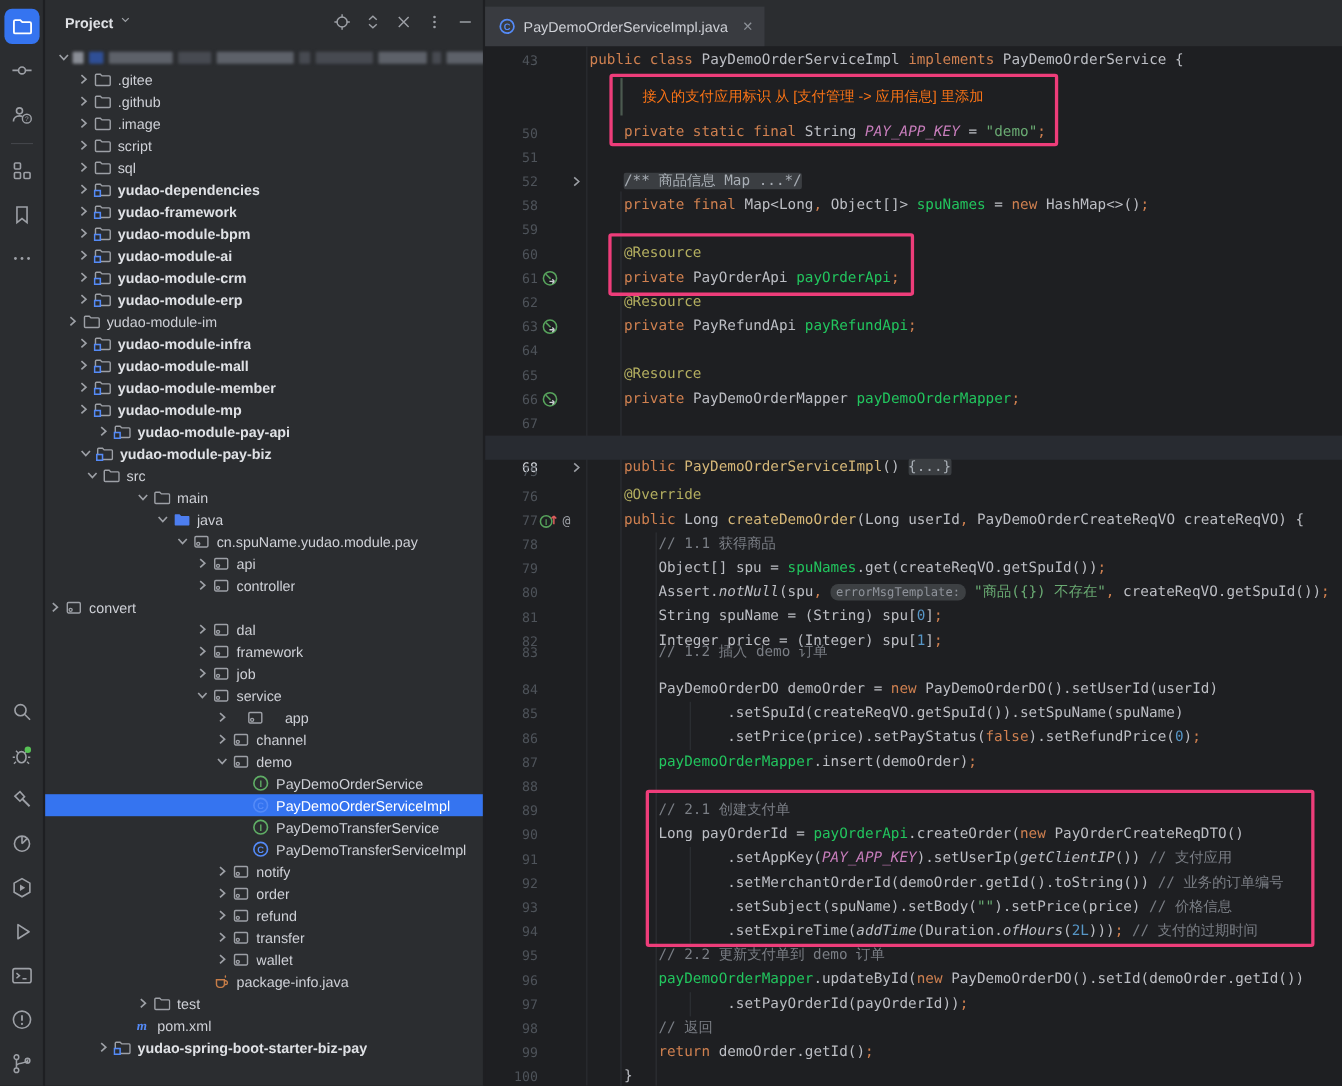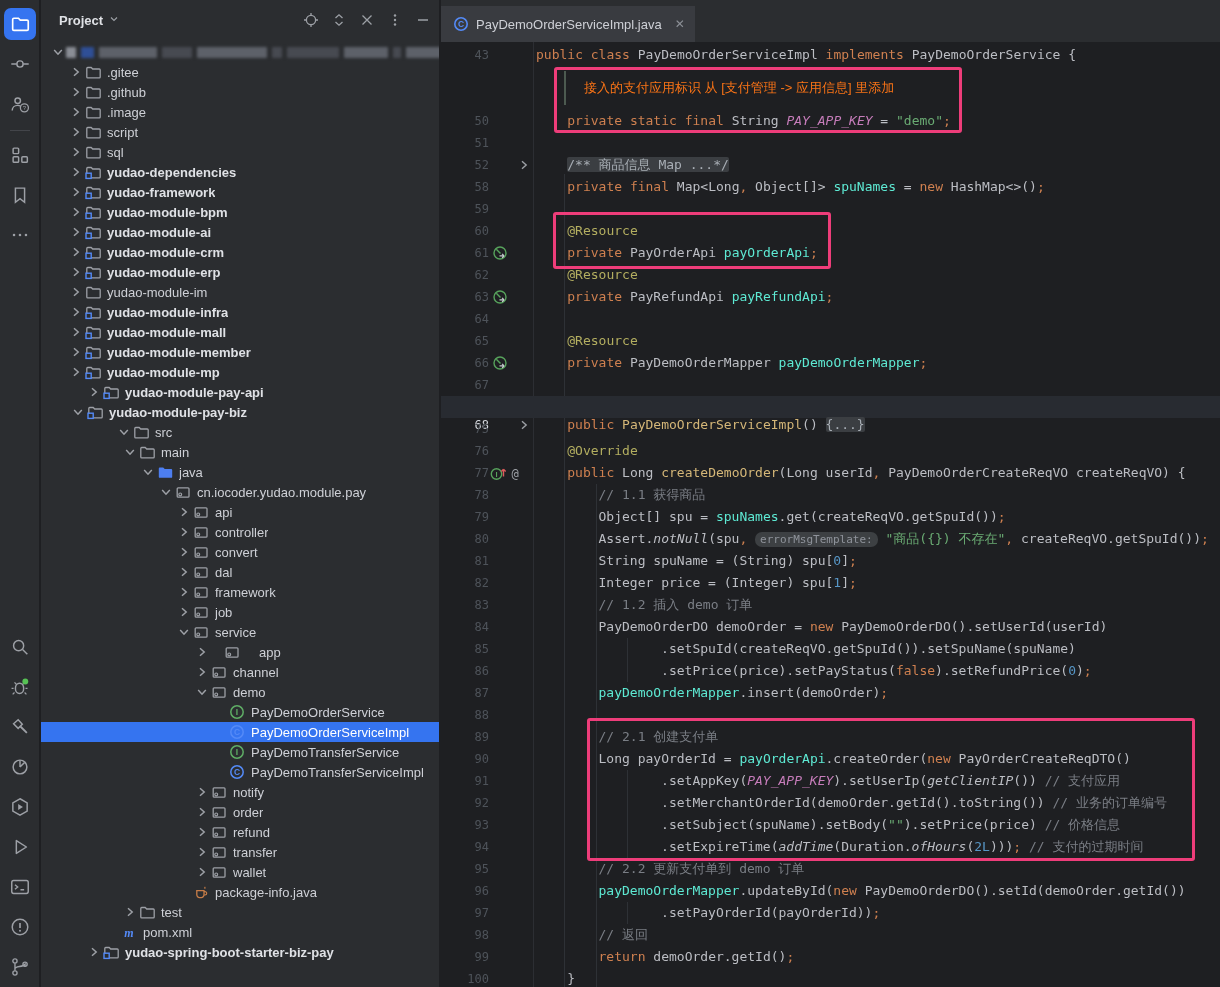--- a/index.html
+++ b/index.html
@@ -54,21 +54,21 @@
   .crow{position:absolute;left:0;right:0;height:22px;}
   .lnum{position:absolute;left:0;top:0;width:48px;text-align:right;
     font:12px/22px "DejaVu Sans Mono",monospace;color:#4e535a;}
   .crow.caret .lnum{color:#d5d8de;}
   .gico{position:absolute;left:51px;top:3px;}
   .gico.wide{left:49px;}
   .fold-chev{position:absolute;left:75px;top:3px;color:#9da0a6;}
   .ltext{position:absolute;left:95px;top:0;right:0;font:13px/22px "DejaVu Sans Mono",monospace;
     white-space:pre;color:#bcbec4;}
   .k{color:#cf8050;} .t{color:#bcbec4;} .p{color:#cf8050;}
-  .f{color:#5eead4;} .sf{color:#c77dbb;font-style:italic;}
+  .f{color:#22c55e;} .sf{color:#c77dbb;font-style:italic;}
   .m{color:#d5b778;} .a{color:#b3ae60;} .s{color:#6aab73;}
   .n{color:#5796c6;} .c{color:#7a7e85;} .si{font-style:italic;color:#bcbec4;}
   .h{background:#3d4043;color:#8f939b;border-radius:7px;padding:1px 5px;font-size:11px;}
   .fd{background:#3b3e42;color:#a8aeb5;border-radius:2px;}
   .docblock{position:absolute;left:0;right:0;}
   .docbar{position:absolute;left:123px;top:5px;bottom:5px;width:2px;background:#4c5a50;}
   .doctext{position:absolute;left:143px;top:0;font:13px/44px "Liberation Sans",sans-serif;color:#f97316;}
   .anno{position:absolute;border:3px solid #ee3d7a;border-radius:3px;}
 </style>
 </head>
@@ -366,21 +366,21 @@
           </svg>
         </span>
         <span class="tree-ico">
           <svg width="16" height="16" viewBox="0 0 16 16">
             <path d="M1.8 4.4c0-.5.4-.9.9-.9h3.5l1.5 1.5h6.6c.5 0 .9.4.9.9v7c0 .5-.4.9-.9.9H2.7c-.5 0-.9-.4-.9-.9z" fill="none" stroke="#9da0a6" stroke-width="1.3"></path>
             <rect x="1" y="9.2" width="5.2" height="5.2" fill="#2b2d30" stroke="#548af7" stroke-width="1.4"></rect>
           </svg>
         </span>
         <span class="tree-label">yudao-module-erp</span>
       </div>
-      <div class="tree-row" style="padding-left: 26px;">
+      <div class="tree-row" style="padding-left: 16px;">
         <span class="tree-chev">
           <svg width="16" height="16" viewBox="0 0 16 16">
             <path d="M6 4.2L10.2 8 6 11.8" fill="none" stroke="#9da0a6" stroke-width="1.5"></path>
           </svg>
         </span>
         <span class="tree-ico">
           <svg width="16" height="16" viewBox="0 0 16 16">
             <path d="M1.8 4.4c0-.5.4-.9.9-.9h3.5l1.5 1.5h6.6c.5 0 .9.4.9.9v7c0 .5-.4.9-.9.9H2.7c-.5 0-.9-.4-.9-.9z" fill="none" stroke="#9da0a6" stroke-width="1.3"></path>
           </svg>
         </span>
@@ -463,21 +463,21 @@
           </svg>
         </span>
         <span class="tree-ico">
           <svg width="16" height="16" viewBox="0 0 16 16">
             <path d="M1.8 4.4c0-.5.4-.9.9-.9h3.5l1.5 1.5h6.6c.5 0 .9.4.9.9v7c0 .5-.4.9-.9.9H2.7c-.5 0-.9-.4-.9-.9z" fill="none" stroke="#9da0a6" stroke-width="1.3"></path>
             <rect x="1" y="9.2" width="5.2" height="5.2" fill="#2b2d30" stroke="#548af7" stroke-width="1.4"></rect>
           </svg>
         </span>
         <span class="tree-label">yudao-module-pay-biz</span>
       </div>
-      <div class="tree-row" style="padding-left: 74px; align-items: center;">
+      <div class="tree-row" style="padding-left: 34px; align-items: center;">
         <span class="tree-chev down">
           <svg width="16" height="16" viewBox="0 0 16 16">
             <path d="M6 4.2L10.2 8 6 11.8" fill="none" stroke="#9da0a6" stroke-width="1.5"></path>
           </svg>
         </span>
         <span class="tree-ico">
           <svg width="16" height="16" viewBox="0 0 16 16">
             <path d="M1.8 4.4c0-.5.4-.9.9-.9h3.5l1.5 1.5h6.6c.5 0 .9.4.9.9v7c0 .5-.4.9-.9.9H2.7c-.5 0-.9-.4-.9-.9z" fill="none" stroke="#9da0a6" stroke-width="1.3"></path>
           </svg>
         </span>
@@ -514,21 +514,21 @@
           <svg width="16" height="16" viewBox="0 0 16 16">
             <path d="M6 4.2L10.2 8 6 11.8" fill="none" stroke="#9da0a6" stroke-width="1.5"></path>
           </svg>
         </span>
         <span class="tree-ico">
           <svg width="16" height="16" viewBox="0 0 16 16">
             <rect x="2.2" y="3.8" width="11.8" height="9.4" rx="1" fill="none" stroke="#9da0a6" stroke-width="1.3"></rect>
             <circle cx="5.2" cy="10.4" r="1.4" fill="none" stroke="#9da0a6" stroke-width="1.2"></circle>
           </svg>
         </span>
-        <span class="tree-label">cn.iocoder.yudao.module.pay</span>
+        <span class="tree-label">cn.spuName.yudao.module.pay</span>
       </div>
       <div class="tree-row" style="padding-left: 134px;">
         <span class="tree-chev">
           <svg width="16" height="16" viewBox="0 0 16 16">
             <path d="M6 4.2L10.2 8 6 11.8" fill="none" stroke="#9da0a6" stroke-width="1.5"></path>
           </svg>
         </span>
         <span class="tree-ico">
           <svg width="16" height="16" viewBox="0 0 16 16">
             <rect x="2.2" y="3.8" width="11.8" height="9.4" rx="1" fill="none" stroke="#9da0a6" stroke-width="1.3"></rect>
@@ -544,21 +544,21 @@
           </svg>
         </span>
         <span class="tree-ico">
           <svg width="16" height="16" viewBox="0 0 16 16">
             <rect x="2.2" y="3.8" width="11.8" height="9.4" rx="1" fill="none" stroke="#9da0a6" stroke-width="1.3"></rect>
             <circle cx="5.2" cy="10.4" r="1.4" fill="none" stroke="#9da0a6" stroke-width="1.2"></circle>
           </svg>
         </span>
         <span class="tree-label">controller</span>
       </div>
-      <div class="tree-row" style="padding-left: 134px;">
+      <div class="tree-row" style="">
         <span class="tree-chev">
           <svg width="16" height="16" viewBox="0 0 16 16">
             <path d="M6 4.2L10.2 8 6 11.8" fill="none" stroke="#9da0a6" stroke-width="1.5"></path>
           </svg>
         </span>
         <span class="tree-ico">
           <svg width="16" height="16" viewBox="0 0 16 16">
             <rect x="2.2" y="3.8" width="11.8" height="9.4" rx="1" fill="none" stroke="#9da0a6" stroke-width="1.3"></rect>
             <circle cx="5.2" cy="10.4" r="1.4" fill="none" stroke="#9da0a6" stroke-width="1.2"></circle>
           </svg>
@@ -958,21 +958,21 @@
         <span class="ltext" style="padding-left: 62.56px;"><span class="t">Assert.</span><span class="si">notNull</span><span class="t">(spu</span><span class="p">,</span><span class="t"> </span><span class="h">errorMsgTemplate:</span><span class="t"> </span><span class="s">"商品({}) 不存在"</span><span class="p">,</span><span class="t"> createReqVO.getSpuId())</span><span class="p">;</span></span>
       </div>
       <div class="crow" style="top: 508px;">
         <span class="lnum">81</span>
         <span class="ltext" style="padding-left: 62.56px;"><span class="t">String spuName = (String) spu[</span><span class="n">0</span><span class="t">]</span><span class="p">;</span></span>
       </div>
       <div class="crow" style="top: 530px;">
         <span class="lnum">82</span>
         <span class="ltext" style="padding-left: 62.56px;"><span class="t">Integer price = (Integer) spu[</span><span class="n">1</span><span class="t">]</span><span class="p">;</span></span>
       </div>
-      <div class="crow" style="top: 552px;">
+      <div class="crow" style="top: 540px;">
         <span class="lnum">83</span>
         <span class="ltext" style="padding-left: 62.56px;"><span class="c">// 1.2 插入 demo 订单</span></span>
       </div>
       <div class="crow" style="top: 574px;">
         <span class="lnum">84</span>
         <span class="ltext" style="padding-left: 62.56px;"><span class="t">PayDemoOrderDO demoOrder = </span><span class="k">new </span><span class="t">PayDemoOrderDO().setUserId(userId)</span></span>
       </div>
       <div class="crow" style="top: 596px;">
         <span class="lnum">85</span>
         <span class="ltext" style="padding-left: 125.12px;"><span class="t">.setSpuId(createReqVO.getSpuId()).setSpuName(spuName)</span></span>

